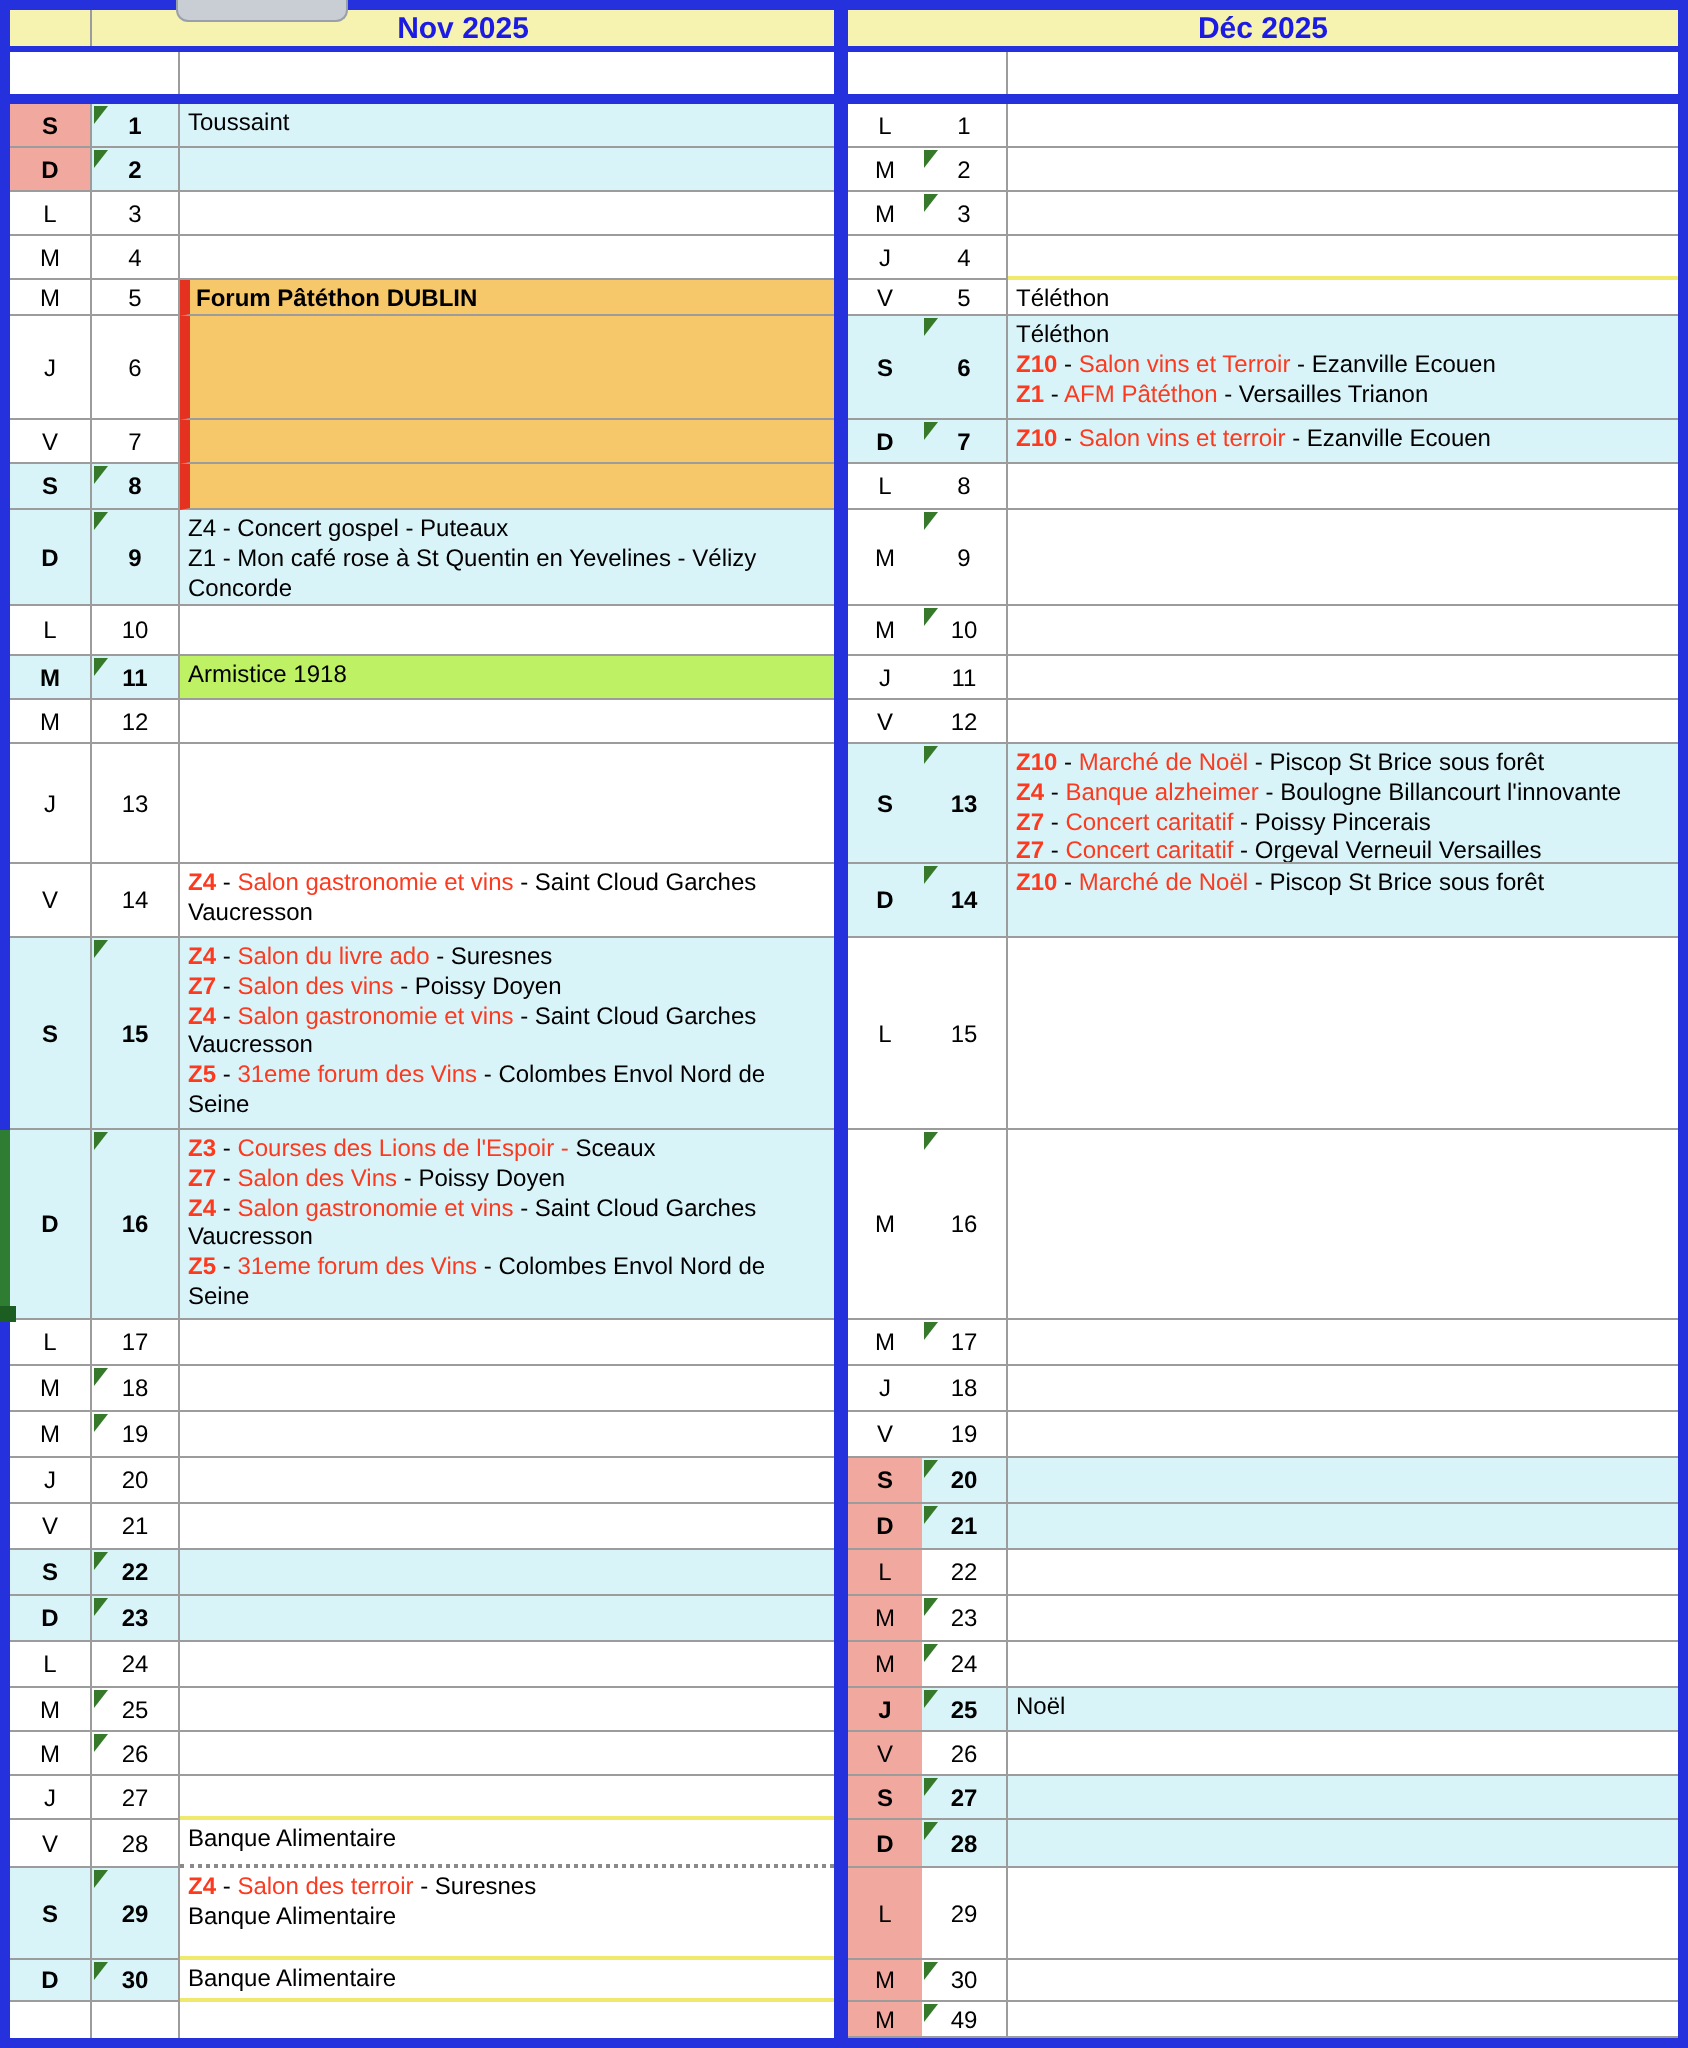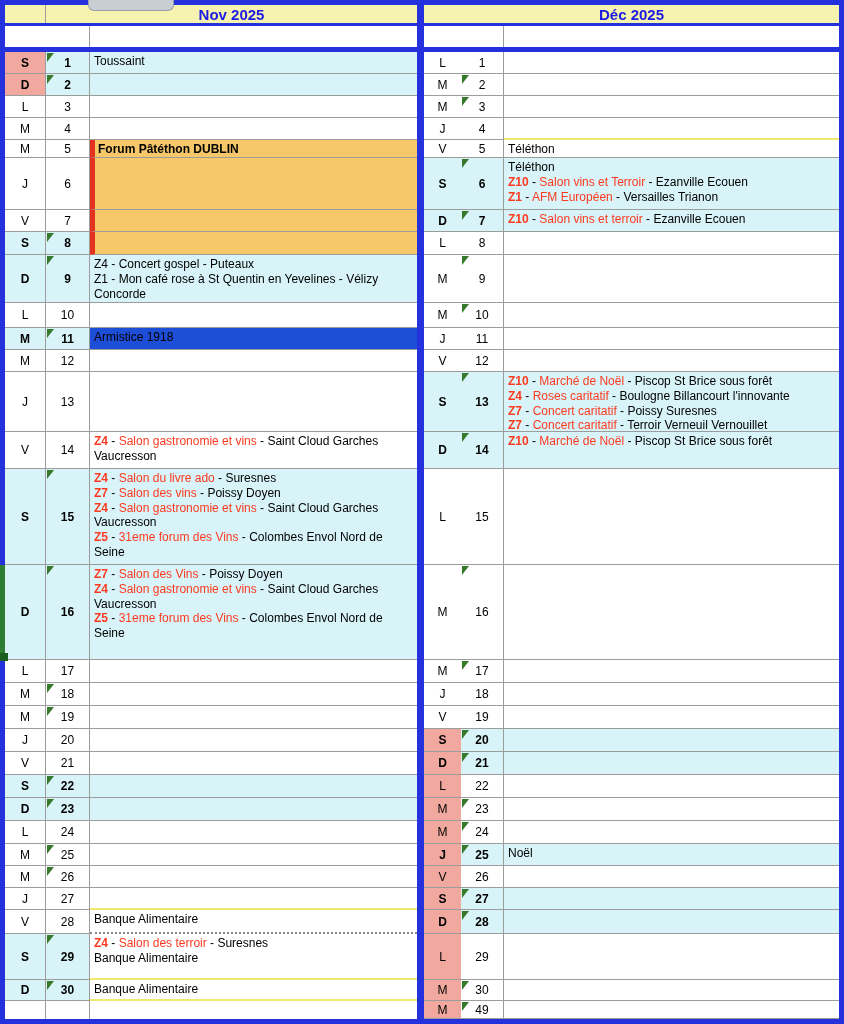--- a/index.html
+++ b/index.html
@@ -139,21 +139,21 @@
           <div class="cell txt-cell" style="width: 327px; height: 100%; border-bottom: 1px solid rgb(156, 156, 156); background: rgb(246, 200, 106); border-left: 5px solid rgb(229, 49, 31); padding-left: 3px;"></div>
           <div class="cell bluebar" style="width: 7px; height: 100%;"></div>
           <div class="cell day-cell bold" style="width: 37px; height: 100%; border-bottom: 1px solid rgb(156, 156, 156); background: rgb(217, 244, 249);">S</div>
           <div class="cell num-cell bold" style="width: 43px; height: 100%; border-bottom: 1px solid rgb(156, 156, 156); border-right: 1px solid rgb(156, 156, 156); background: rgb(217, 244, 249);">
             <span>6</span>
             <span class="tri"></span>
           </div>
           <div class="cell txt-cell" style="width: 335px; height: 100%; border-bottom: 1px solid rgb(156, 156, 156); background: rgb(217, 244, 249);">
             <div><span>Téléthon</span></div>
             <div><span class="seg-B">Z10</span><span> - </span><span class="seg-r">Salon vins et Terroir</span><span> - Ezanville Ecouen</span></div>
-            <div><span class="seg-B">Z1</span><span> - </span><span class="seg-r">AFM Européen</span><span> - Versailles Trianon</span></div>
+            <div><span class="seg-B">Z1</span><span> - </span><span class="seg-r">AFM Pâtéthon</span><span> - Versailles Trianon</span></div>
           </div>
         </div>
         <div class="hrow" style="height: 22px;">
           <div class="cell day-cell" style="width: 41px; height: 100%; border-bottom: 1px solid rgb(156, 156, 156); border-right: 1px solid rgb(156, 156, 156); background: rgb(255, 255, 255);">V</div>
           <div class="cell num-cell" style="width: 44px; height: 100%; border-bottom: 1px solid rgb(156, 156, 156); border-right: 1px solid rgb(156, 156, 156); background: rgb(255, 255, 255);">
             <span>7</span>
           </div>
           <div class="cell txt-cell" style="width: 327px; height: 100%; border-bottom: 1px solid rgb(156, 156, 156); background: rgb(246, 200, 106); border-left: 5px solid rgb(229, 49, 31); padding-left: 3px;"></div>
           <div class="cell bluebar" style="width: 7px; height: 100%;"></div>
           <div class="cell day-cell bold" style="width: 37px; height: 100%; border-bottom: 1px solid rgb(156, 156, 156); background: rgb(217, 244, 249);">D</div>
@@ -210,21 +210,21 @@
             <span class="tri"></span>
           </div>
           <div class="cell txt-cell" style="width: 335px; height: 100%; border-bottom: 1px solid rgb(156, 156, 156); background: rgb(255, 255, 255);"></div>
         </div>
         <div class="hrow" style="height: 22px;">
           <div class="cell day-cell bold" style="width: 41px; height: 100%; border-bottom: 1px solid rgb(156, 156, 156); border-right: 1px solid rgb(156, 156, 156); background: rgb(217, 244, 249);">M</div>
           <div class="cell num-cell bold" style="width: 44px; height: 100%; border-bottom: 1px solid rgb(156, 156, 156); border-right: 1px solid rgb(156, 156, 156); background: rgb(217, 244, 249);">
             <span>11</span>
             <span class="tri"></span>
           </div>
-          <div class="cell txt-cell" style="width: 327px; height: 100%; border-bottom: 1px solid rgb(156, 156, 156); background: #1d4ed8;">
+          <div class="cell txt-cell" style="width: 327px; height: 100%; border-bottom: 1px solid rgb(156, 156, 156); background: #bef264;">
             <div><span>Armistice 1918</span></div>
           </div>
           <div class="cell bluebar" style="width: 7px; height: 100%;"></div>
           <div class="cell day-cell" style="width: 37px; height: 100%; border-bottom: 1px solid rgb(156, 156, 156); background: rgb(255, 255, 255);">J</div>
           <div class="cell num-cell" style="width: 43px; height: 100%; border-bottom: 1px solid rgb(156, 156, 156); border-right: 1px solid rgb(156, 156, 156); background: rgb(255, 255, 255);">
             <span>11</span>
           </div>
           <div class="cell txt-cell" style="width: 335px; height: 100%; border-bottom: 1px solid rgb(156, 156, 156); background: rgb(255, 255, 255);"></div>
         </div>
         <div class="hrow" style="height: 22px;">
@@ -247,23 +247,23 @@
           </div>
           <div class="cell txt-cell" style="width: 327px; height: 100%; border-bottom: 1px solid rgb(156, 156, 156); background: rgb(255, 255, 255);"></div>
           <div class="cell bluebar" style="width: 7px; height: 100%;"></div>
           <div class="cell day-cell bold" style="width: 37px; height: 100%; border-bottom: 1px solid rgb(156, 156, 156); background: rgb(217, 244, 249);">S</div>
           <div class="cell num-cell bold" style="width: 43px; height: 100%; border-bottom: 1px solid rgb(156, 156, 156); border-right: 1px solid rgb(156, 156, 156); background: rgb(217, 244, 249);">
             <span>13</span>
             <span class="tri"></span>
           </div>
           <div class="cell txt-cell" style="width: 335px; height: 100%; border-bottom: 1px solid rgb(156, 156, 156); background: rgb(217, 244, 249);">
             <div><span class="seg-B">Z10</span><span> - </span><span class="seg-r">Marché de Noël</span><span> - Piscop St Brice sous forêt</span></div>
-            <div><span class="seg-B">Z4</span><span> - </span><span class="seg-r">Roses caritatif</span><span> - Boulogne Billancourt l'innovante</span></div>
-            <div><span class="seg-B">Z7</span><span> - </span><span class="seg-r">Concert caritatif</span><span> - Poissy Suresnes</span></div>
-            <div><span class="seg-B">Z7</span><span> - </span><span class="seg-r">Concert caritatif</span><span> - Terroir Verneuil Vernouillet</span></div>
+            <div><span class="seg-B">Z4</span><span> - </span><span class="seg-r">Banque alzheimer</span><span> - Boulogne Billancourt l'innovante</span></div>
+            <div><span class="seg-B">Z7</span><span> - </span><span class="seg-r">Concert caritatif</span><span> - Poissy Pincerais</span></div>
+            <div><span class="seg-B">Z7</span><span> - </span><span class="seg-r">Concert caritatif</span><span> - Orgeval Verneuil Versailles</span></div>
           </div>
         </div>
         <div class="hrow" style="height: 37px;">
           <div class="cell day-cell" style="width: 41px; height: 100%; border-bottom: 1px solid rgb(156, 156, 156); border-right: 1px solid rgb(156, 156, 156); background: rgb(255, 255, 255);">V</div>
           <div class="cell num-cell" style="width: 44px; height: 100%; border-bottom: 1px solid rgb(156, 156, 156); border-right: 1px solid rgb(156, 156, 156); background: rgb(255, 255, 255);">
             <span>14</span>
           </div>
           <div class="cell txt-cell" style="width: 327px; height: 100%; border-bottom: 1px solid rgb(156, 156, 156); background: rgb(255, 255, 255);">
             <div><span class="seg-B">Z4</span><span> - </span><span class="seg-r">Salon gastronomie et vins</span><span> - Saint Cloud Garches Vaucresson</span></div>
           </div>
@@ -296,20 +296,21 @@
           </div>
           <div class="cell txt-cell" style="width: 335px; height: 100%; border-bottom: 1px solid rgb(156, 156, 156); background: rgb(255, 255, 255);"></div>
         </div>
         <div class="hrow" style="height: 95px;">
           <div class="cell day-cell bold" style="width: 41px; height: 100%; border-bottom: 1px solid rgb(156, 156, 156); border-right: 1px solid rgb(156, 156, 156); background: rgb(217, 244, 249);">D</div>
           <div class="cell num-cell bold" style="width: 44px; height: 100%; border-bottom: 1px solid rgb(156, 156, 156); border-right: 1px solid rgb(156, 156, 156); background: rgb(217, 244, 249);">
             <span>16</span>
             <span class="tri"></span>
           </div>
           <div class="cell txt-cell" style="width: 327px; height: 100%; border-bottom: 1px solid rgb(156, 156, 156); background: rgb(217, 244, 249);">
+            <div><span class="seg-B">Z3</span><span> - </span><span class="seg-r">Courses des Lions de l'Espoir -</span><span> Sceaux</span></div>
             <div><span class="seg-B">Z7</span><span> - </span><span class="seg-r">Salon des Vins</span><span> - Poissy Doyen</span></div>
             <div><span class="seg-B">Z4</span><span> - </span><span class="seg-r">Salon gastronomie et vins</span><span> - Saint Cloud Garches Vaucresson</span></div>
             <div><span class="seg-B">Z5</span><span> - </span><span class="seg-r">31eme forum des Vins</span><span> - Colombes Envol Nord de Seine</span></div>
           </div>
           <div class="cell bluebar" style="width: 7px; height: 100%;"></div>
           <div class="cell day-cell" style="width: 37px; height: 100%; border-bottom: 1px solid rgb(156, 156, 156); background: rgb(255, 255, 255);">M</div>
           <div class="cell num-cell" style="width: 43px; height: 100%; border-bottom: 1px solid rgb(156, 156, 156); border-right: 1px solid rgb(156, 156, 156); background: rgb(255, 255, 255);">
             <span>16</span>
             <span class="tri"></span>
           </div>

